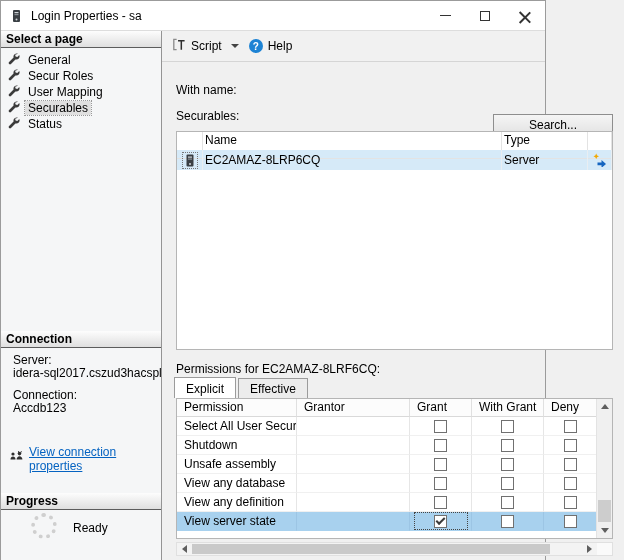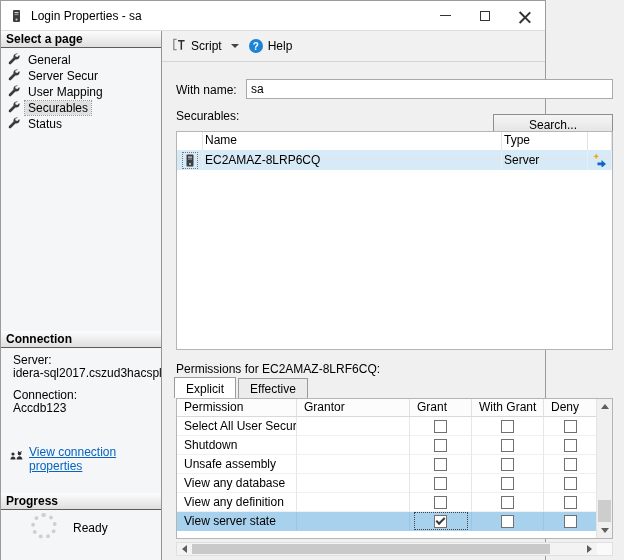--- a/index.html
+++ b/index.html
@@ -138,21 +138,21 @@
       <div class="nav-item" style="top:21px">
         <span><svg width="13" height="13" viewBox="0 0 16 16">
               <path d="M13.6 2.2a4 4 0 0 0-5.5 4.7L2.6 12.4a1.6 1.6 0 1 0 2.3 2.3l5.5-5.5a4 4 0 0 0 4.7-5.5L12.7 6l-2.2-.5L10 3.3z" fill="#3b3b3b"></path>
             </svg></span>
         <span class="lbl">General</span>
       </div>
       <div class="nav-item" style="top:37px">
         <span><svg width="13" height="13" viewBox="0 0 16 16">
               <path d="M13.6 2.2a4 4 0 0 0-5.5 4.7L2.6 12.4a1.6 1.6 0 1 0 2.3 2.3l5.5-5.5a4 4 0 0 0 4.7-5.5L12.7 6l-2.2-.5L10 3.3z" fill="#3b3b3b"></path>
             </svg></span>
-        <span class="lbl">Server Secur</span>
+        <span class="lbl">Secur Roles</span>
       </div>
       <div class="nav-item" style="top:53px">
         <span><svg width="13" height="13" viewBox="0 0 16 16">
               <path d="M13.6 2.2a4 4 0 0 0-5.5 4.7L2.6 12.4a1.6 1.6 0 1 0 2.3 2.3l5.5-5.5a4 4 0 0 0 4.7-5.5L12.7 6l-2.2-.5L10 3.3z" fill="#3b3b3b"></path>
             </svg></span>
         <span class="lbl">User Mapping</span>
       </div>
       <div class="nav-item selected" style="top:69px">
         <span><svg width="13" height="13" viewBox="0 0 16 16">
               <path d="M13.6 2.2a4 4 0 0 0-5.5 4.7L2.6 12.4a1.6 1.6 0 1 0 2.3 2.3l5.5-5.5a4 4 0 0 0 4.7-5.5L12.7 6l-2.2-.5L10 3.3z" fill="#3b3b3b"></path>
@@ -200,21 +200,20 @@
               <path d="M7.5 4h7M11 4v9.5" fill="none" stroke="#2f2f2f" stroke-width="1.6"></path>
             </svg>
         </span>
         <span class="tb-script-label">Script</span>
         <span class="caret-down"></span>
         <span class="help-circle">?</span>
         <span class="tb-help-label">Help</span>
       </div>
 
       <div class="login-label">With name:</div>
-      <input class="login-input" type="text" value="sa" style="">
 
       <div class="securables-label">Securables:</div>
       <button class="search-btn">Search...</button>
 
       <div class="sec-table">
         <div class="sec-head">
           <div></div>
           <div>Name</div>
           <div>Type</div>
           <div></div>

